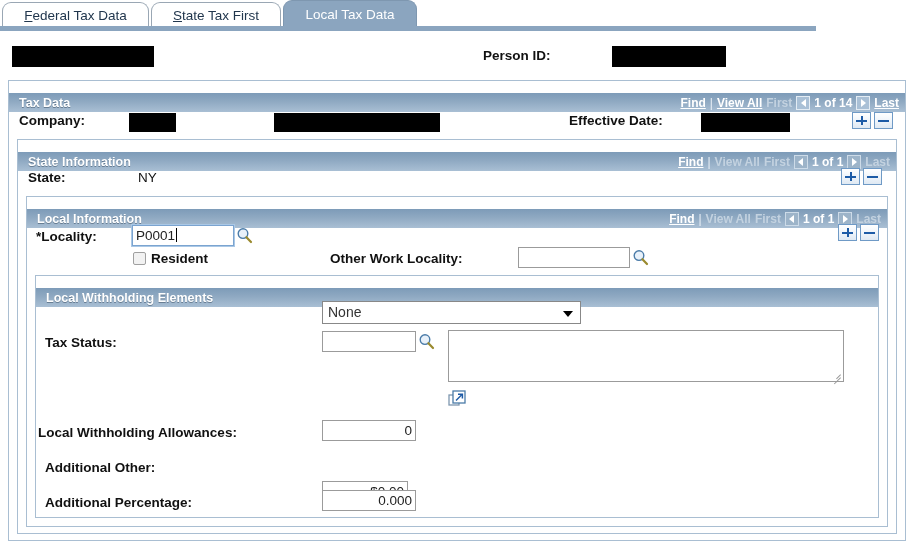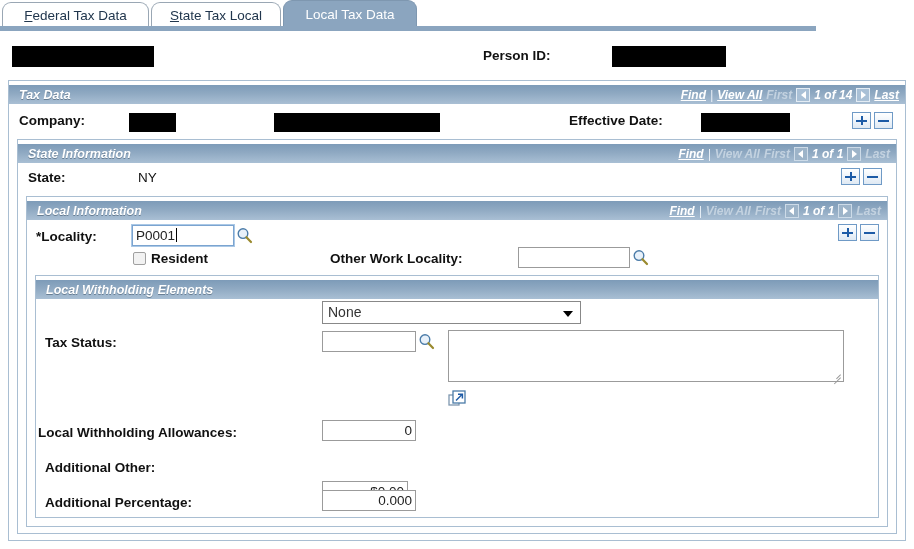--- a/index.html
+++ b/index.html
@@ -82,29 +82,28 @@
 
   
   .panel {
     position: absolute;
     box-sizing: border-box;
     border: 1px solid #a9bed2;
     background: #ffffff;
   }
   .panel-header {
     position: absolute;
-    left: 0; top: 4px;
+    left: 0; top: 12px;
     height: 19px;
     box-sizing: border-box;
     background: linear-gradient(to bottom, #7d9bb8 0%, #8fa9c2 45%, #a9bfd4 100%);
     color: #ffffff;
     font-weight: bold;
     font-size: 12.5px;
     line-height: 20px;
-    font-style: italic;
   }
   .panel-header .ptitle {
     position: absolute;
     left: 10px; top: 0;
     white-space: nowrap;
     text-shadow: 0 1px 0 rgba(60,80,100,.55);
   }
 
   
   .pager {
@@ -284,21 +283,21 @@
   }
 </style>
 </head>
 <body>
 
 <div class="tabstrip">
   <div class="tab inactive tab-federal">
     <span class="accel">F</span><span>ederal Tax Data</span>
   </div>
   <div class="tab inactive tab-state">
-    <span class="accel">S</span><span>tate Tax Local</span>
+    <span class="accel">S</span><span>tate Tax First</span>
   </div>
   <div class="tab active tab-local">
     <span>Local Tax Data</span>
   </div>
   <div class="tab-underbar"></div>
 </div>
 
 <div class="redact ident-name"></div>
 <div class="ident-label">Person ID:</div>
 <div class="redact ident-id"></div>

